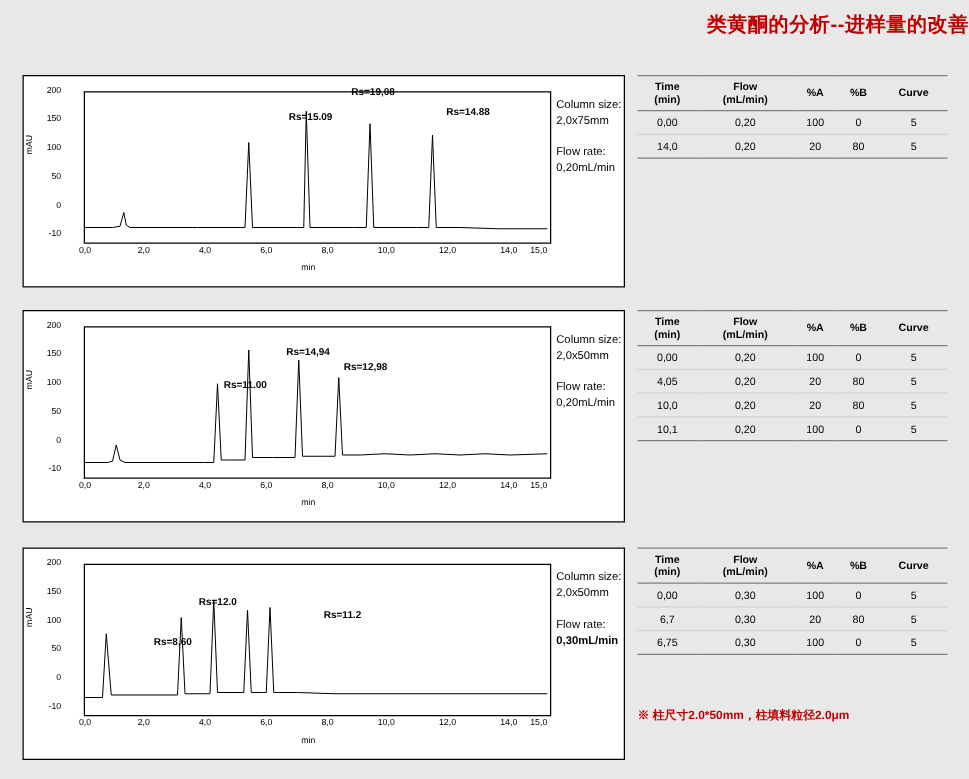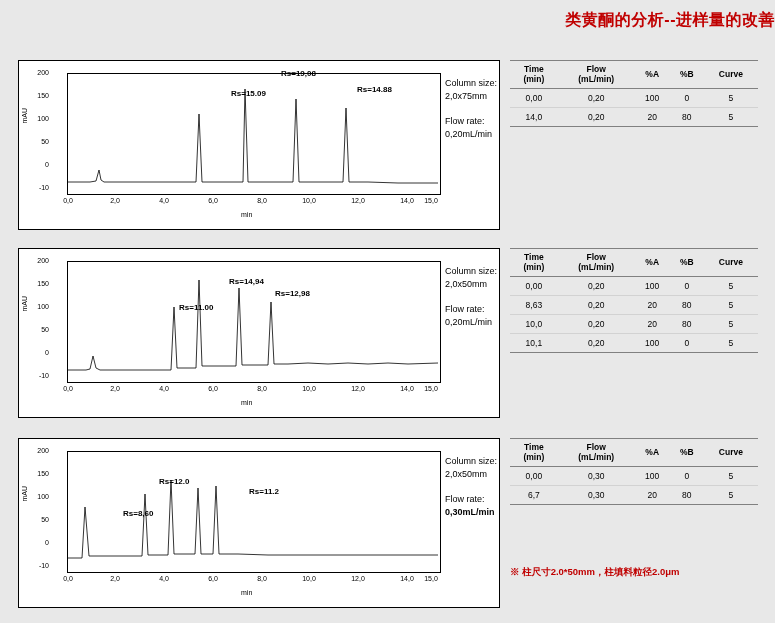--- a/index.html
+++ b/index.html
@@ -186,21 +186,21 @@
           </thead>
         <tbody>
           <tr>
             <td>0,00</td>
             <td>0,20</td>
             <td>100</td>
             <td>0</td>
             <td>5</td>
           </tr>
           <tr>
-            <td>8,63</td>
+            <td>4,05</td>
             <td>0,20</td>
             <td>20</td>
             <td>80</td>
             <td>5</td>
           </tr>
           <tr>
             <td>10,0</td>
             <td>0,20</td>
             <td>20</td>
             <td>80</td>
@@ -230,21 +230,21 @@
       <div class="ytick" style="left:4px;top:123px;">-10</div>
 
       <div class="plot">
         <svg width="370" height="118" viewBox="0 0 370 118">
           <polyline fill="none" stroke="#000" stroke-width="0.8" points="0,106 14,106 17,55 21,104 40,104 65,104 74,104 77,42 80,103 95,103 100,103 103,28 106,102 120,102 127,102 130,36 133,102 142,102 145,102 148,34 151,102 170,102 200,103 240,103 280,103 320,103 370,103"></polyline>
         </svg>
       </div>
 
       <div class="rslabel" style="left:104px;top:70px;">Rs=8,60</div>
       <div class="rslabel" style="left:140px;top:38px;">Rs=12.0</div>
-      <div class="rslabel" style="left:202px;top:48px;padding-left:28px;">Rs=11.2</div>
+      <div class="rslabel" style="left:212px;top:48px;padding-left:28px;">Rs=11.2</div>
 
       <div class="xtick" style="left:37px;top:136px;">0,0</div>
       <div class="xtick" style="left:84px;top:136px;">2,0</div>
       <div class="xtick" style="left:133px;top:136px;">4,0</div>
       <div class="xtick" style="left:182px;top:136px;">6,0</div>
       <div class="xtick" style="left:231px;top:136px;">8,0</div>
       <div class="xtick" style="left:278px;top:136px;">10,0</div>
       <div class="xtick" style="left:327px;top:136px;">12,0</div>
       <div class="xtick" style="left:376px;top:136px;">14,0</div>
       <div class="xtick" style="left:400px;top:136px;">15,0</div>
@@ -278,20 +278,27 @@
             <td>0</td>
             <td>5</td>
           </tr>
           <tr>
             <td>6,7</td>
             <td>0,30</td>
             <td>20</td>
             <td>80</td>
             <td>5</td>
           </tr>
+          <tr>
+            <td>6,75</td>
+            <td>0,30</td>
+            <td>100</td>
+            <td>0</td>
+            <td>5</td>
+          </tr>
         </tbody>
       </table>
     </div>
 
     <div class="note">※ 柱尺寸2.0*50mm，柱填料粒径2.0μm</div>
   </div>
 
 </div>
 
 </body></html>

